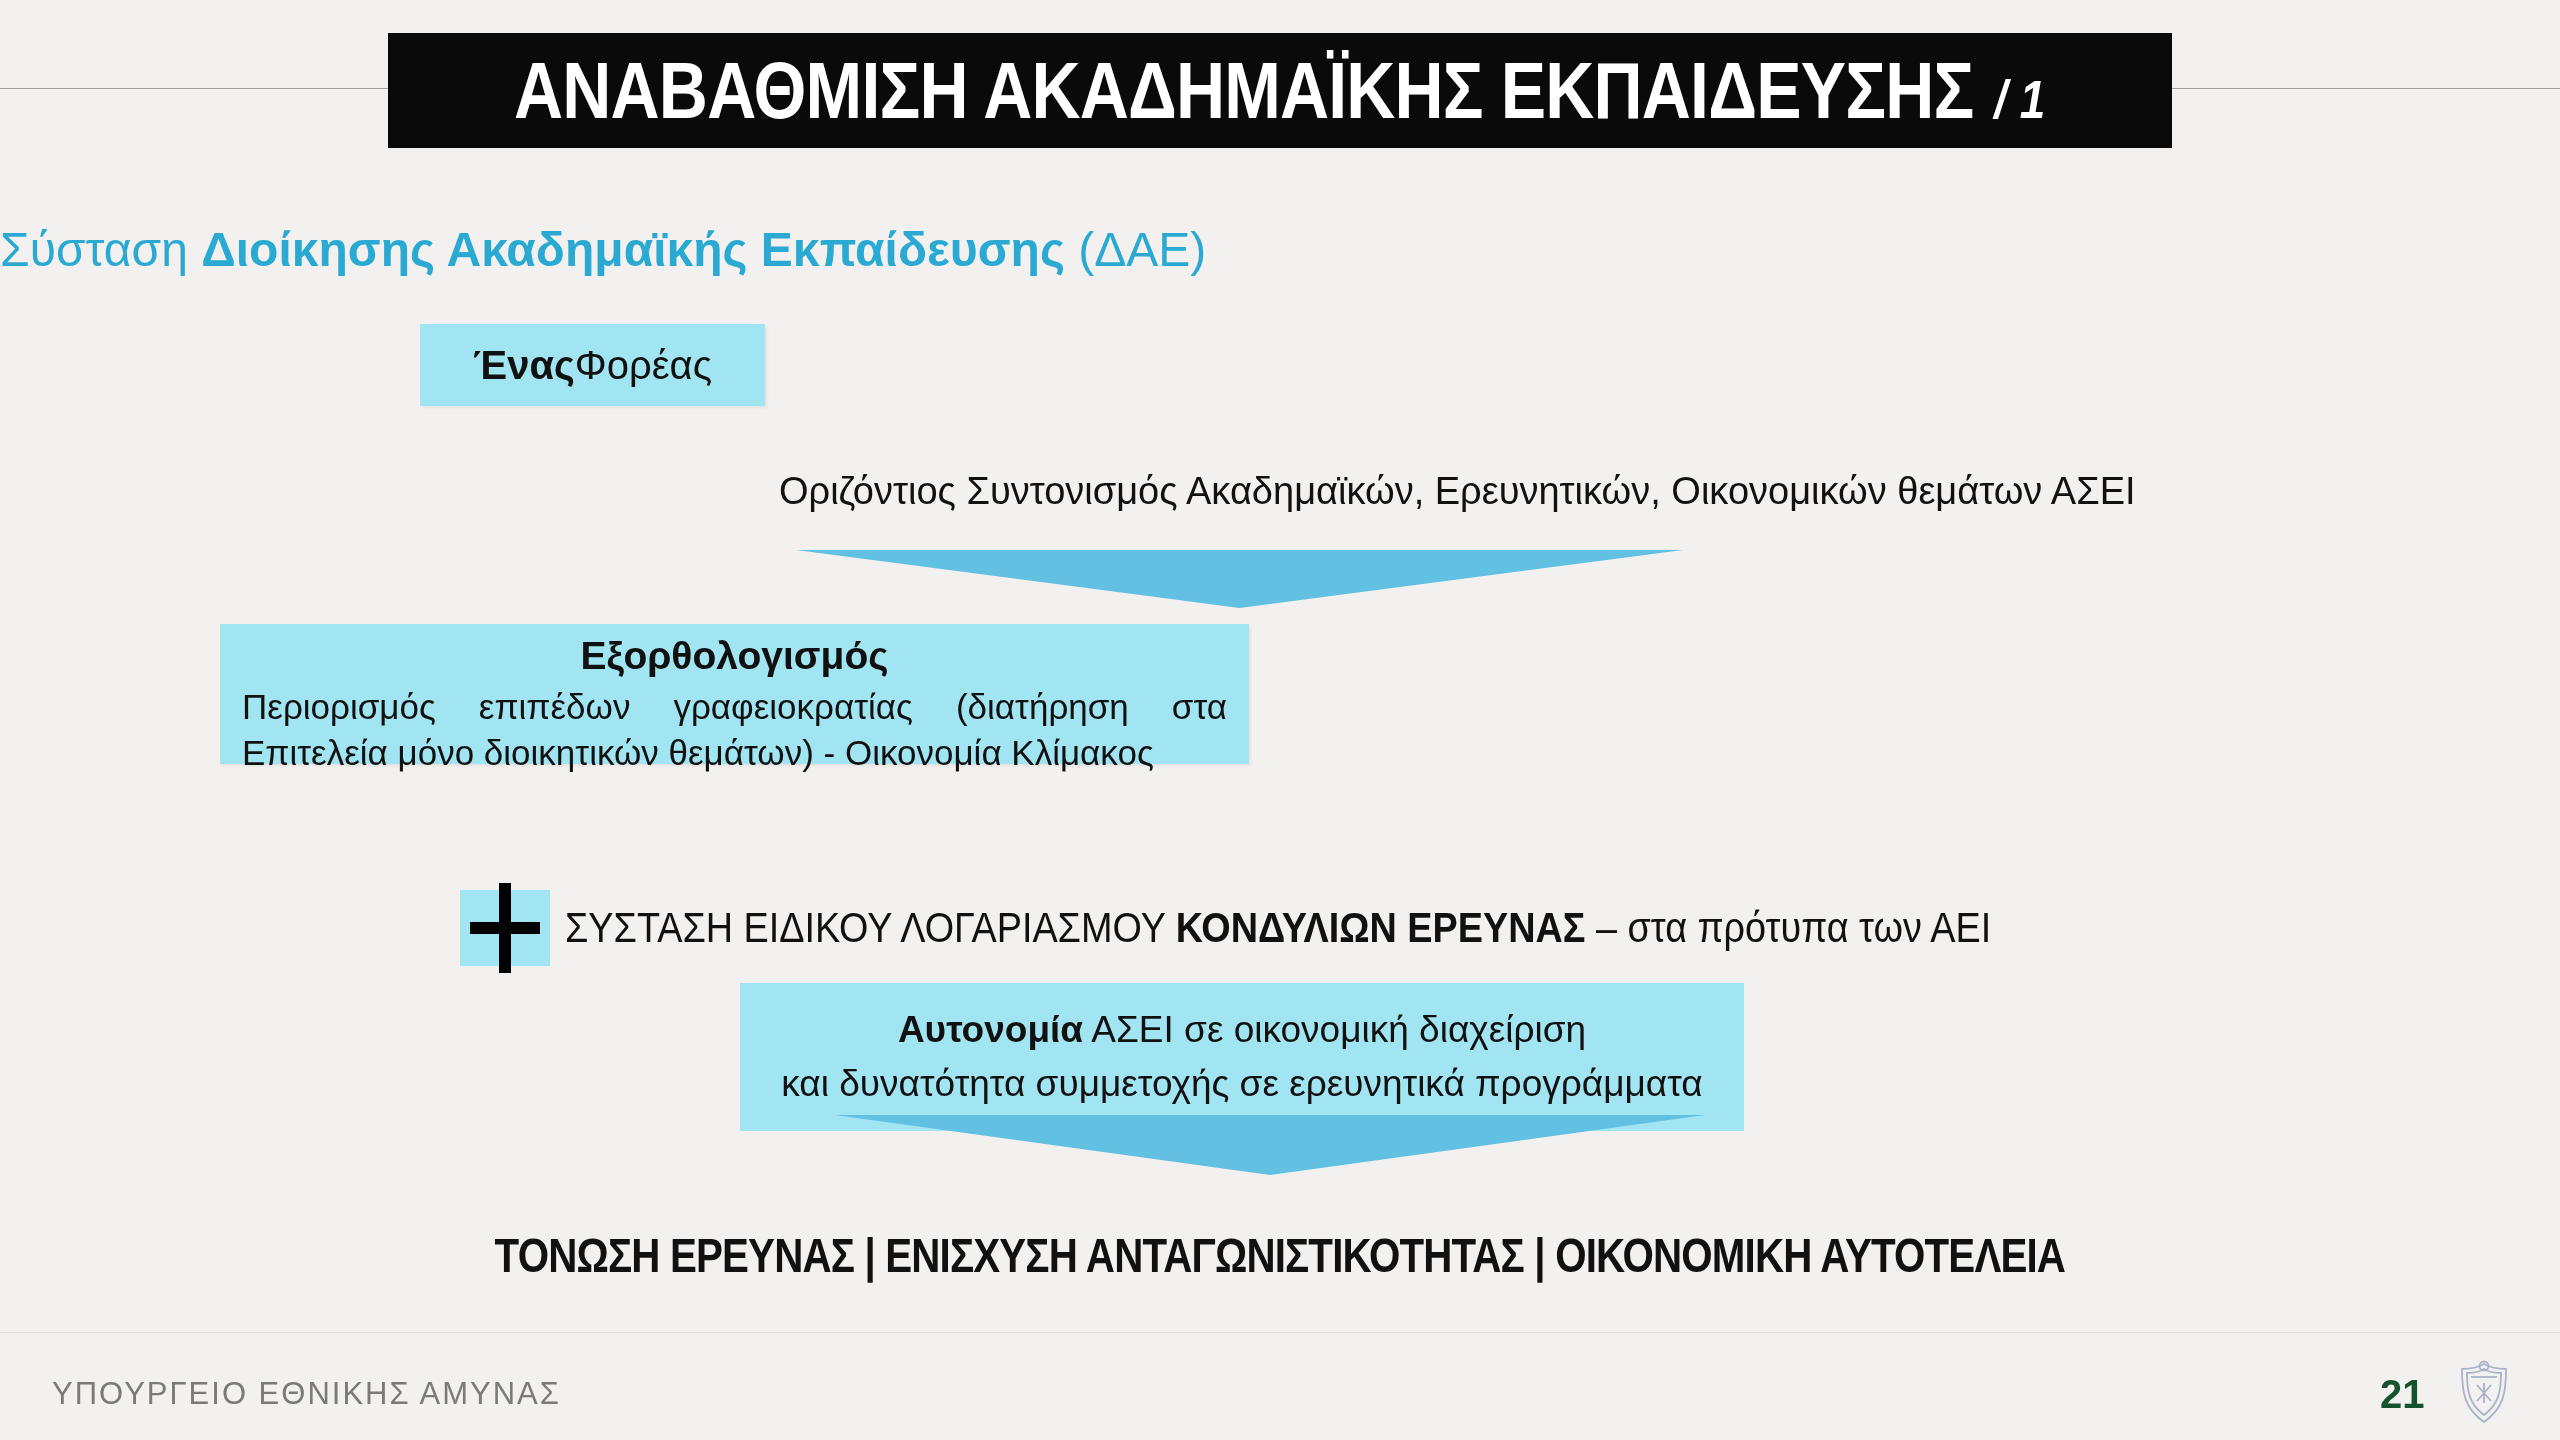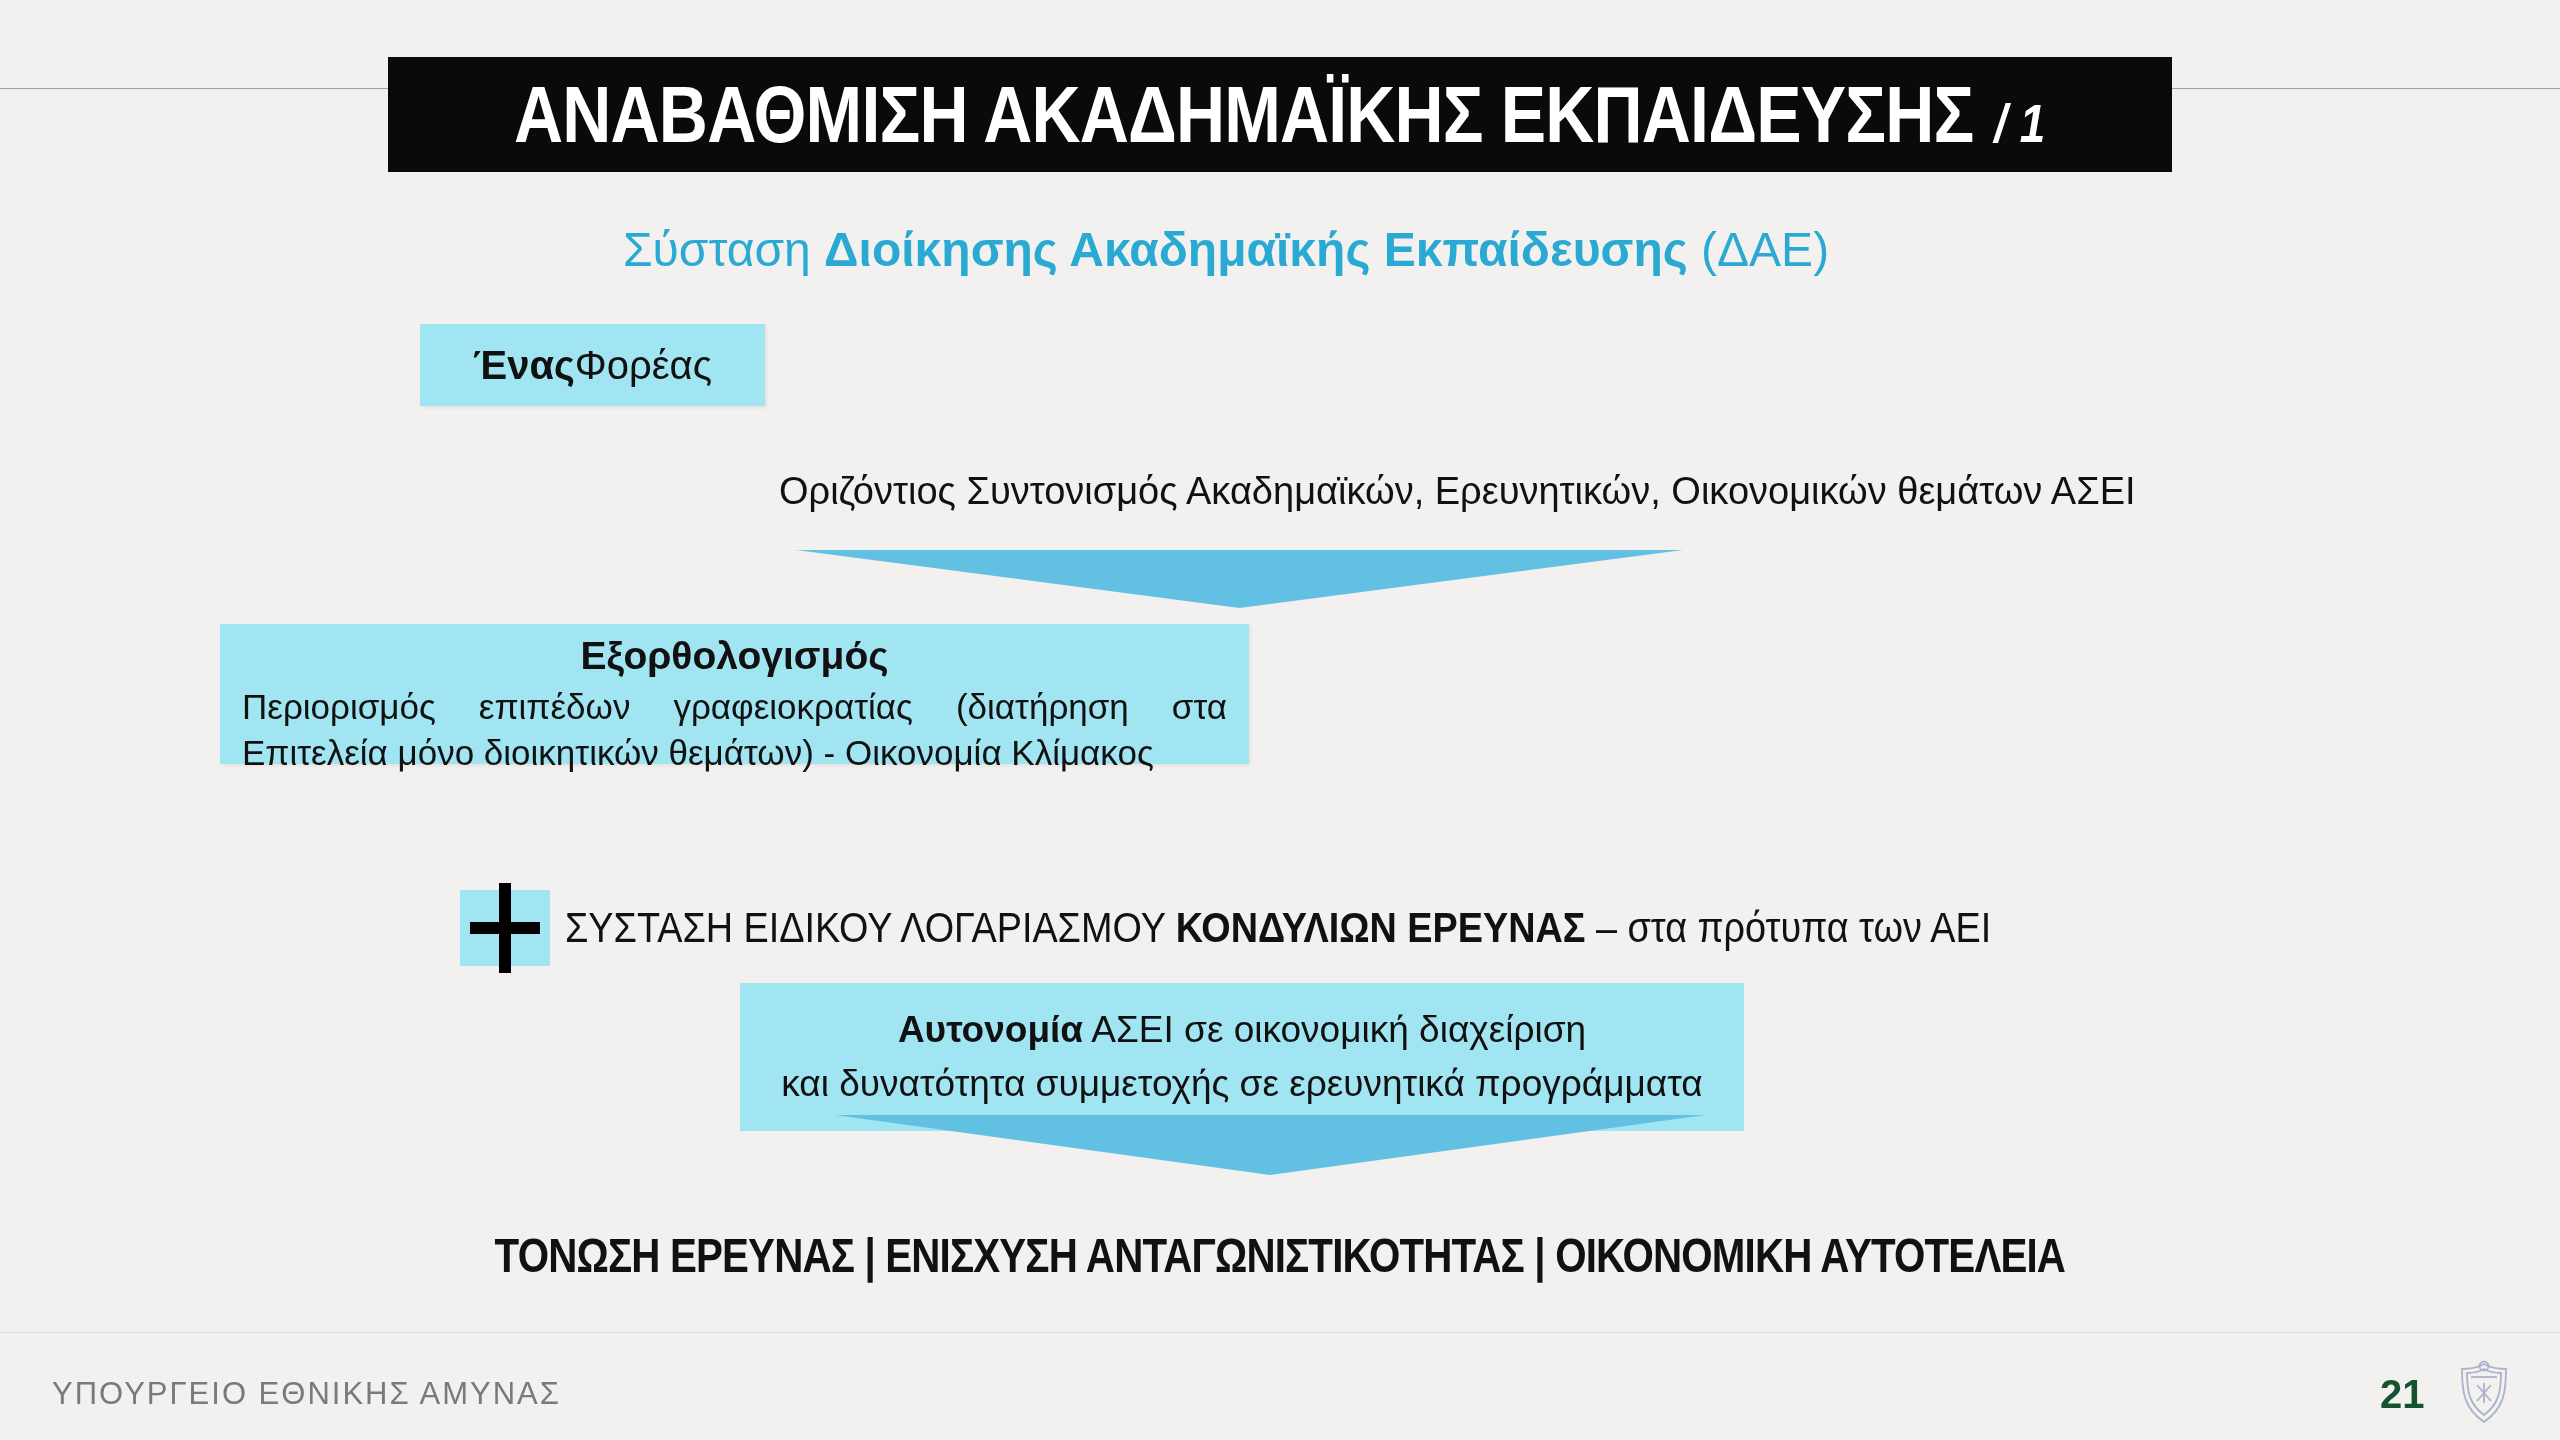--- a/index.html
+++ b/index.html
@@ -24,30 +24,29 @@
 
   
   .top-rule{position:absolute;left:0;top:88px;width:2560px;height:1px;background:var(--line-gray);}
 
   
   .title-bar{
     position:absolute;left:388px;top:33px;width:1784px;height:115px;
     background:var(--title-bar-black);
     display:flex;align-items:center;justify-content:center;
     white-space:nowrap;
-    margin-top:24px;
   }
   .title-inner{display:inline-block;transform:scaleX(0.85);transform-origin:center;color:#ffffff;}
   .title-main{font-size:80px;font-weight:bold;letter-spacing:-1px;}
   .title-suffix{font-size:54px;font-style:italic;font-weight:bold;margin-left:20px;}
 
   
   .subtitle{
     position:absolute;left:0;top:222px;width:2452px;
-    text-align:center;color:var(--accent-cyan);font-size:48px;white-space:nowrap;
+    text-align:left;color:var(--accent-cyan);font-size:48px;white-space:nowrap;
   }
   .subtitle .bold{font-weight:bold;}
 
   
   .label-box{
     position:absolute;width:345px;height:82px;background:var(--box-cyan);
     display:flex;align-items:center;justify-content:center;
     font-size:40px;white-space:nowrap;box-shadow:2px 2px 3px rgba(0,0,0,0.06);
   }
   .label-box .bold{font-weight:bold;}

